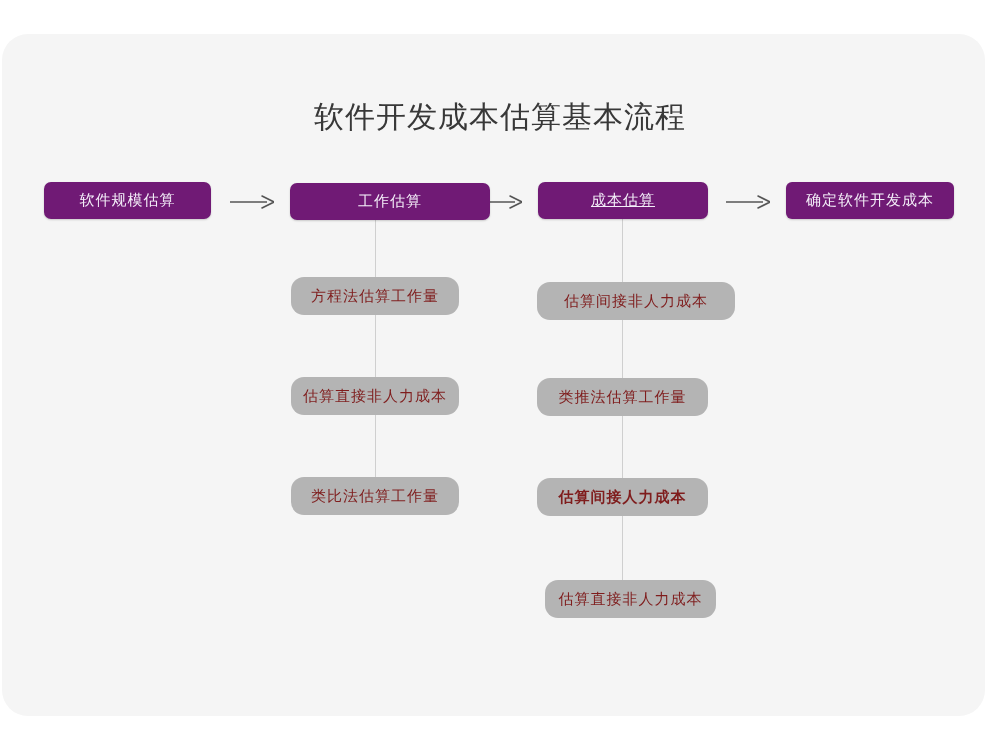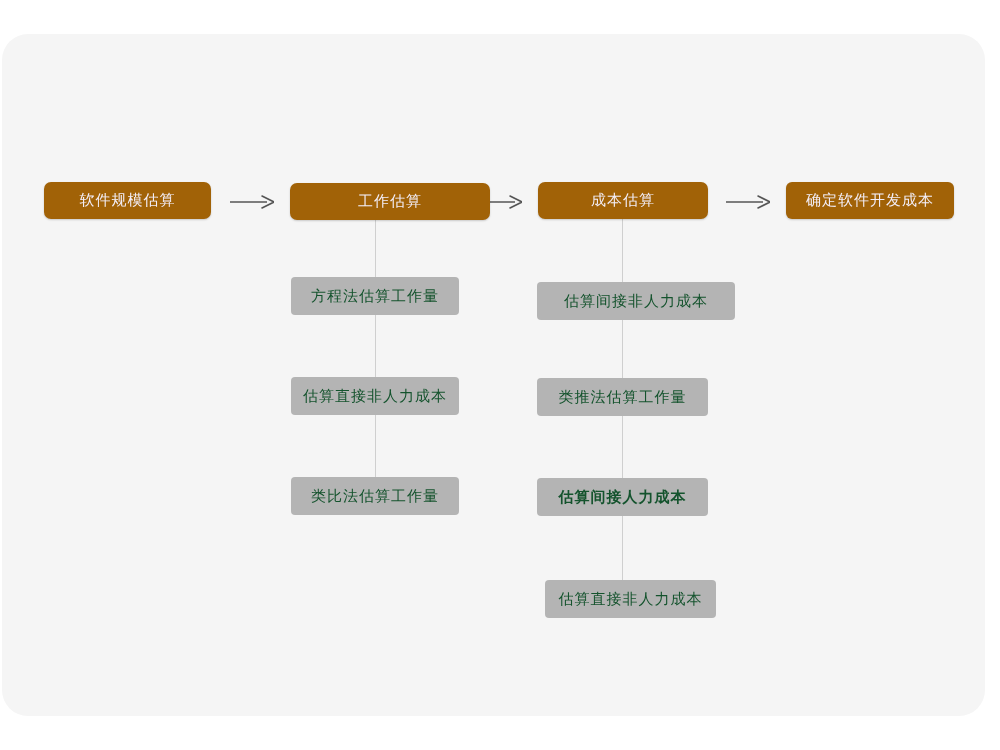--- a/index.html
+++ b/index.html
@@ -54,48 +54,49 @@
     height: 37px;
     border-radius: 7px;
     display: flex;
     align-items: center;
     justify-content: center;
     font-size: 15px;
     letter-spacing: 1px;
     white-space: nowrap;
   }
   .node.primary {
-    background: #a16207;
+    background: #701a75;
     color: #f3eef8;
     box-shadow: 0 1px 2px rgba(0,0,0,0.18);
   }
   .node.sub {
     background: #b4b4b4;
-    color: #14532d;
+    color: #7f1d1d;
     height: 38px;
-    border-radius: 4px;
+    border-radius: 13px;
     font-size: 15px;
   }
 
   
   .arrow {
     position: absolute;
     height: 20px;
     display: flex;
     align-items: center;
   }
   .arrow svg { display: block; }
 </style>
 </head>
 <body>
 
 <div id="stage">
 
   <div class="card"></div>
 
+  <div class="title">软件开发成本估算基本流程</div>
 
   <div id="connector-layer">
       <div class="connector" style="left: 375px; top: 219px; height: 290px; background: rgb(207, 207, 207);"></div>
       <div class="connector" style="left: 622px; top: 219px; height: 392px; background: rgb(207, 207, 207);"></div>
     </div>
 
   <div id="arrow-layer">
       <div class="arrow" style="left: 230px; top: 192px; width: 44px;">
         <svg width="44" height="20" viewBox="0 0 44 20">
           <line x1="0" y1="10" x2="37" y2="10" stroke="#555555" stroke-width="1.6"></line>
@@ -112,21 +113,21 @@
         <svg width="44" height="20" viewBox="0 0 44 20">
           <line x1="0" y1="10" x2="37" y2="10" stroke="#555555" stroke-width="1.6"></line>
           <polyline points="32,4 44,10 32,16" fill="none" stroke="#555555" stroke-width="1.6" stroke-linecap="round" stroke-linejoin="round"></polyline>
         </svg>
       </div>
     </div>
 
   <div id="main-layer">
       <div class="node primary" style="left: 44px; top: 182px; width: 167px;">软件规模估算</div>
       <div class="node primary" style="left: 290px; top: 183px; width: 200px; font-family: Liberation Mono, monospace;">工作估算</div>
-      <div class="node primary" style="left: 538px; top: 182px; width: 170px;">成本估算</div>
+      <div class="node primary" style="left: 538px; top: 182px; width: 170px; text-decoration: underline;">成本估算</div>
       <div class="node primary" style="left: 786px; top: 182px; width: 168px; border-radius: 6px;">确定软件开发成本</div>
     </div>
 
   <div id="sub-layer">
       <div class="node sub" style="left: 291px; top: 277px; width: 168px;">方程法估算工作量</div>
       <div class="node sub" style="left: 291px; top: 377px; width: 168px;">估算直接非人力成本</div>
       <div class="node sub" style="left: 291px; top: 477px; width: 168px;">类比法估算工作量</div>
       <div class="node sub" style="left: 537px; top: 282px; width: 198px;">估算间接非人力成本</div>
       <div class="node sub" style="left: 537px; top: 378px; width: 171px;">类推法估算工作量</div>
       <div class="node sub" style="left: 537px; top: 478px; width: 171px; font-weight: bold;">估算间接人力成本</div>

